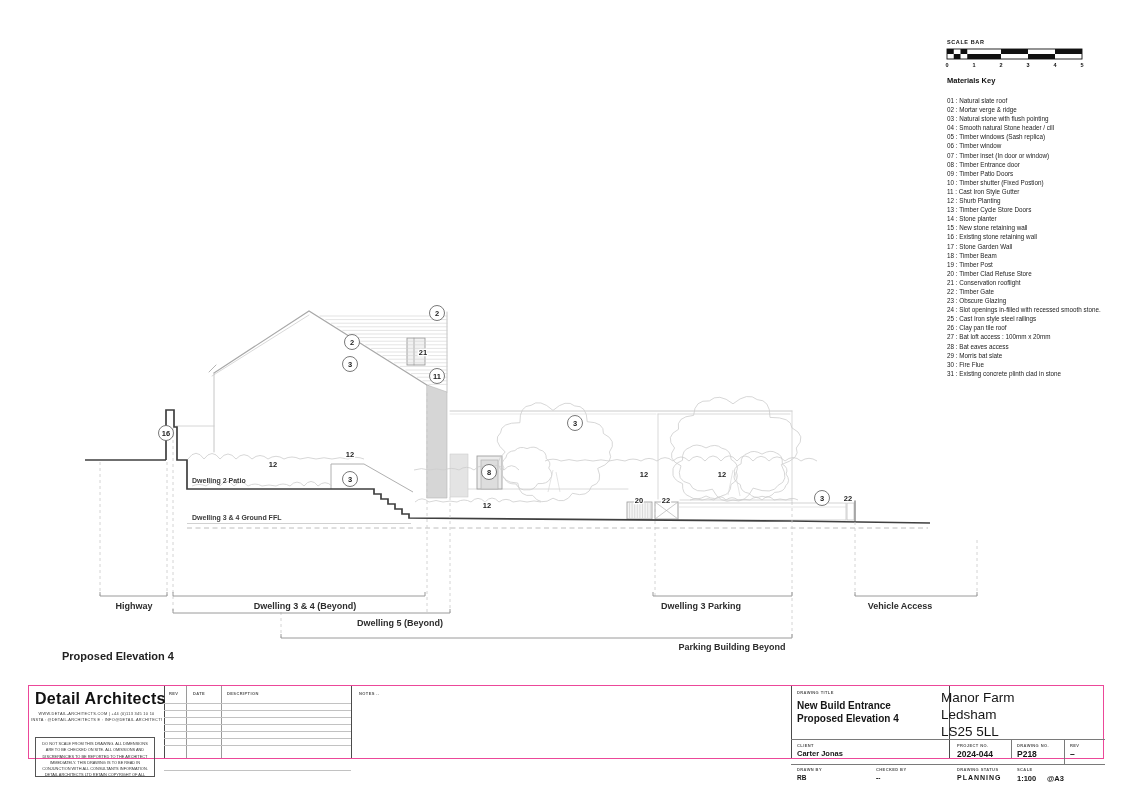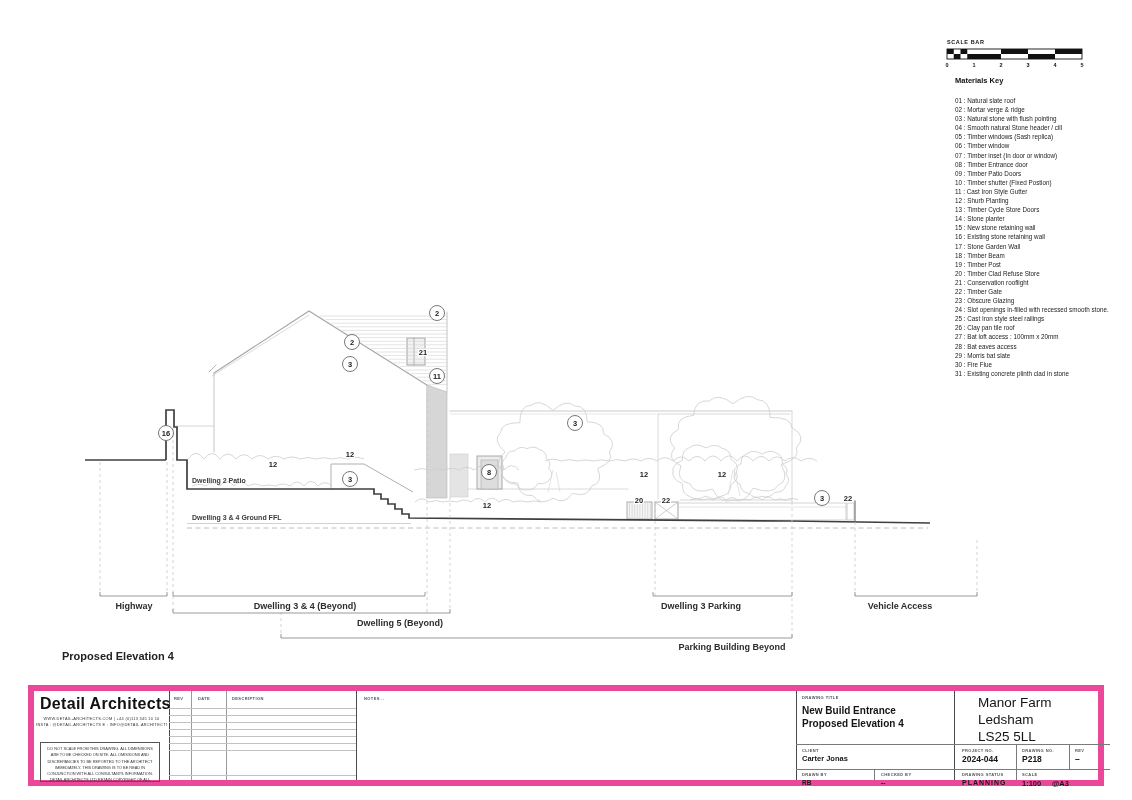--- a/index.html
+++ b/index.html
@@ -8,26 +8,26 @@
   svg{position:absolute;left:0;top:0;}
   
   .dim-t{font-family:"Liberation Sans",sans-serif;font-size:9px;font-weight:600;fill:#2d2d2d;}
   .lbl-t{font-family:"Liberation Sans",sans-serif;font-size:7px;font-weight:600;fill:#3a3a3a;}
   .cap-t{font-family:"Liberation Sans",sans-serif;font-size:11px;font-weight:700;fill:#222;}
   .co-t{font-family:"Liberation Sans",sans-serif;font-size:7.5px;font-weight:700;fill:#222;text-anchor:middle;}
   .co-p{paint-order:stroke;stroke:#ffffff;stroke-width:2.5px;}
   .sb-t{font-family:"Liberation Sans",sans-serif;font-size:5.5px;font-weight:600;fill:#111;text-anchor:middle;}
   .sb-h{font-family:"Liberation Sans",sans-serif;font-size:5.5px;font-weight:700;fill:#111;letter-spacing:.6px;}
   
-  #materials{position:absolute;left:947px;top:76px;width:162px;margin-left:8px;}
+  #materials{position:absolute;left:947px;top:76px;width:162px;}
   #mk-title{font-size:7.5px;font-weight:700;color:#111;}
   #mk-items{margin-top:11px;}
   .mk-item{font-size:6.3px;line-height:9.1px;color:#222;padding-left:16px;text-indent:-16px;}
   
-  #tblock{position:absolute;left:28px;top:685px;width:1076px;height:101px;border:6px solid #ec4899;box-sizing:border-box;}
+  #tblock{position:absolute;left:28px;top:685px;width:1076px;height:74px;border:1px solid #ec4899;box-sizing:border-box;}
   .vl{position:absolute;top:0;bottom:0;width:0;border-left:0.9px solid #4a4a4a;}
   .hl{position:absolute;height:0;border-top:0.8px solid #7a7a7a;}
   .hl-lite{position:absolute;height:0;border-top:0.6px solid #c2c2c2;}
   .tb-label{position:absolute;font-size:4px;letter-spacing:.4px;color:#555;font-weight:700;text-transform:uppercase;white-space:nowrap;}
   .tb-big{position:absolute;font-weight:700;color:#151515;white-space:nowrap;}
   #logo{position:absolute;left:6px;top:4px;font-size:16px;font-weight:700;letter-spacing:.3px;color:#111;white-space:nowrap;}
   .contact{position:absolute;left:2px;width:131px;text-align:center;font-size:3.9px;letter-spacing:.3px;color:#333;white-space:nowrap;overflow:hidden;}
   #disclaimer{position:absolute;left:6px;top:51px;width:120px;height:40px;border:0.8px solid #555;
               font-size:3.9px;line-height:1.6;text-align:center;color:#333;text-transform:uppercase;
               padding:3px 2px;box-sizing:border-box;overflow:hidden;}
@@ -290,21 +290,21 @@
     <div class="hl" style="left:762px;width:158px;top:53px"></div>
     <div class="tb-label" style="left:768px;top:57px">CLIENT</div>
     <div class="tb-big" style="left:768px;top:63px;font-size:7.5px">Carter Jonas</div>
     <div class="hl" style="left:762px;width:158px;top:78px"></div>
     <div class="vl" style="left:840px;top:78px;bottom:0;border-left-color:#7a7a7a"></div>
     <div class="tb-label" style="left:768px;top:81px">DRAWN BY</div>
     <div class="tb-big" style="left:768px;top:88px;font-size:6.5px">RB</div>
     <div class="tb-label" style="left:847px;top:81px">CHECKED BY</div>
     <div class="tb-big" style="left:847px;top:88px;font-size:6.5px">--</div>
 
-    <div class="tb-big" style="left:944px;top:3px;font-size:13.5px;font-weight:500;line-height:17px">
+    <div class="tb-big" style="left:912px;top:3px;font-size:13.5px;font-weight:500;line-height:17px">
       <div>Manor Farm</div>
       <div>Ledsham</div>
       <div>LS25 5LL</div>
     </div>
     <div class="hl" style="left:920px;width:156px;top:53px"></div>
     <div class="vl" style="left:982px;top:53px;border-left-color:#7a7a7a"></div>
     <div class="vl" style="left:1035px;top:53px;height:25px;bottom:auto;border-left-color:#7a7a7a"></div>
     <div class="tb-label" style="left:928px;top:57px">PROJECT NO.</div>
     <div class="tb-big" style="left:928px;top:63px;font-size:8.5px">2024-044</div>
     <div class="tb-label" style="left:988px;top:57px">DRAWING NO.</div>

